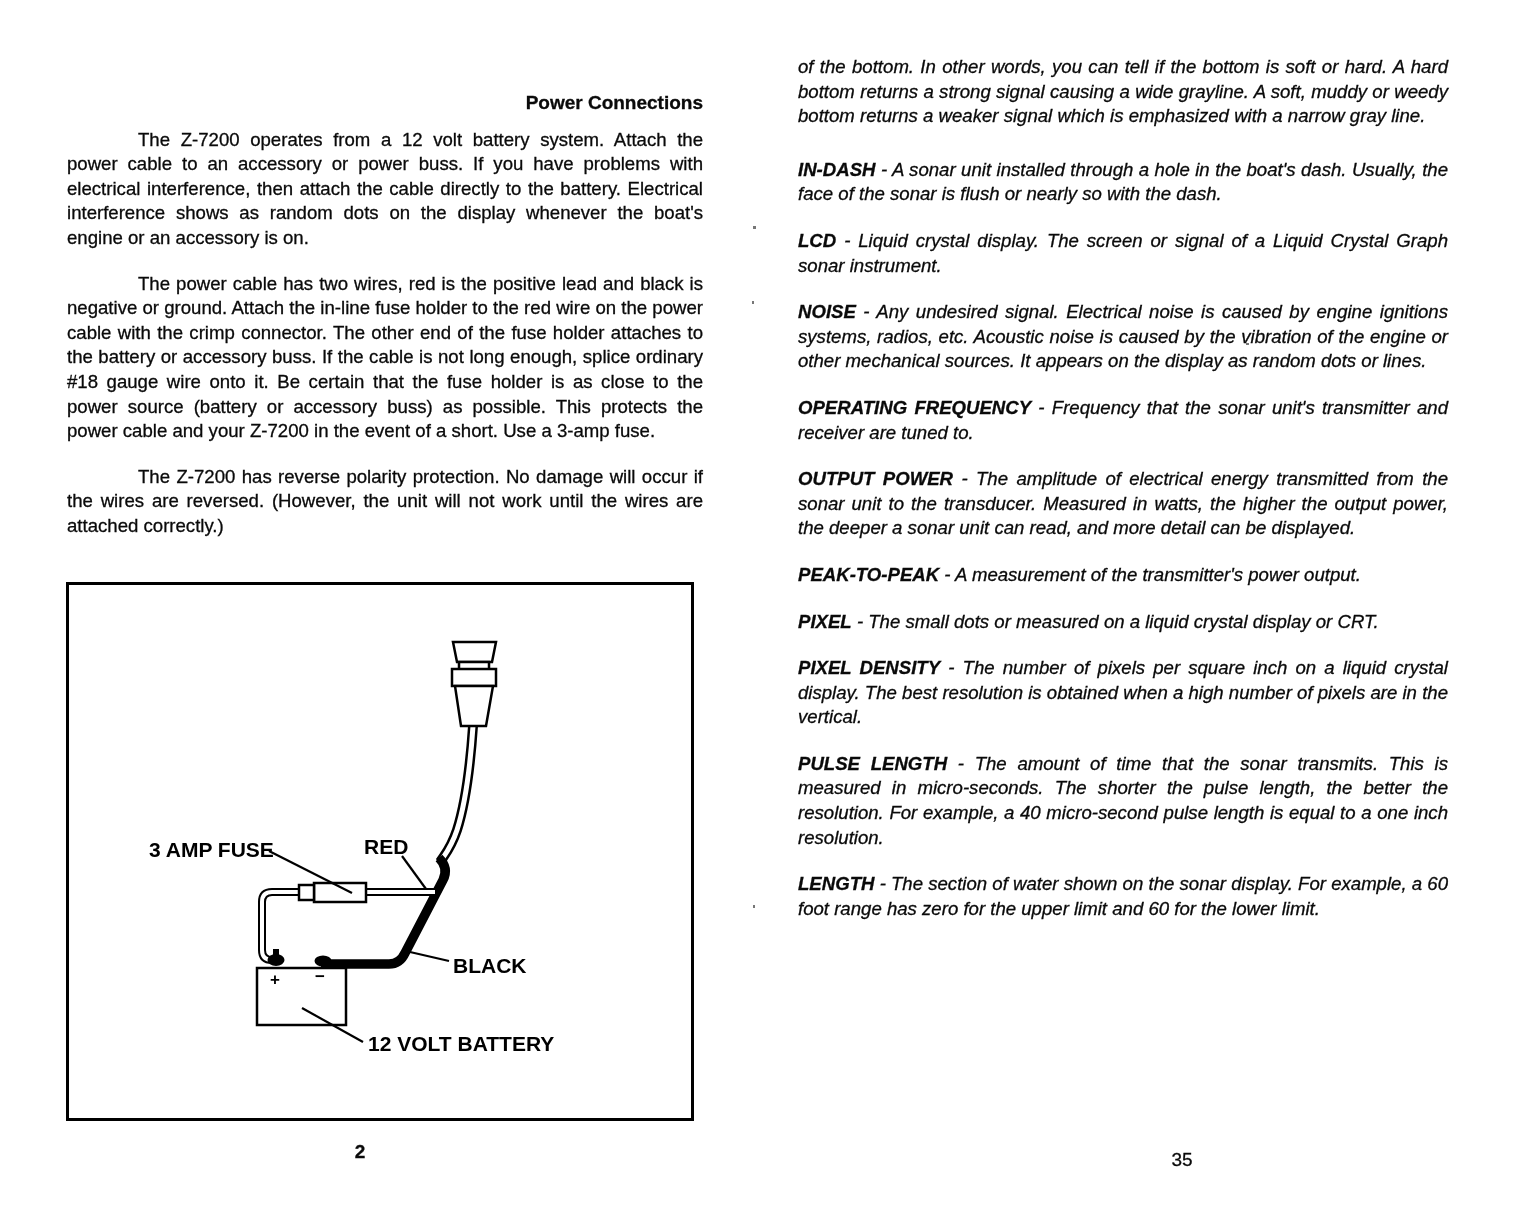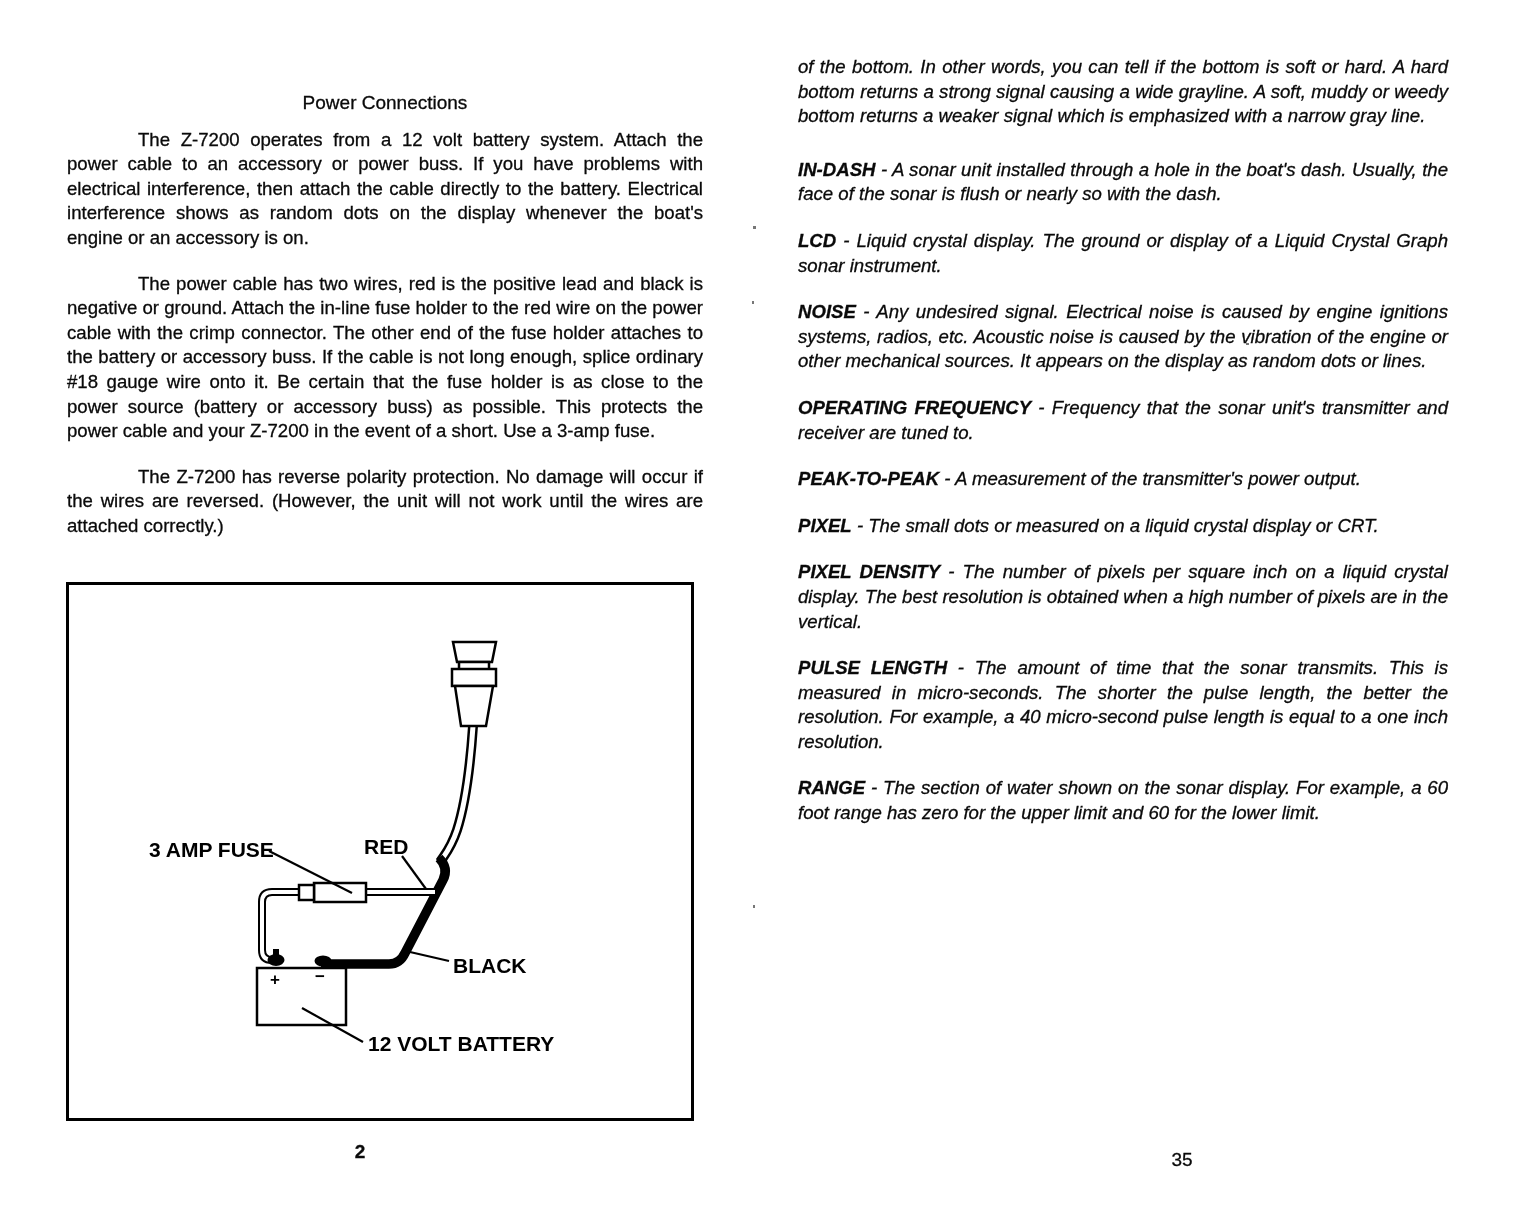--- a/index.html
+++ b/index.html
@@ -4,21 +4,21 @@
 <style>
   html,body { margin:0; padding:0; background:#ffffff; }
   .sheet {
     position:relative; width:1520px; height:1222px; background:#ffffff;
     font-family:"Liberation Sans", sans-serif; color:#0a0a0a; overflow:hidden;
   }
   .col { position:absolute; text-align:justify; font-size:18.6px; line-height:24.6px;
          -webkit-text-stroke:0.3px #0a0a0a; }
   #left-col  { left:67px;  top:91px; width:636px; }
   #right-col { left:798px; top:55px; width:650px;font-style:italic; }
-  .heading { font-weight:normal; font-size:19px; margin:0 0 12px 0; text-align:center; }
+  .heading { font-weight:bold; font-size:19px; margin:0 0 12px 0; text-align:right; }
   .para    { margin:0 0 21px 0; text-indent:71px; }
   .para:last-child { margin-bottom:0; }
   .intro   { margin:0 0 29px 0; }
   .entry   { margin:0 0 22px 0; }
   .entry:last-child { margin-bottom:0; }
   .entry .term { font-weight:bold; }
   .diagram-box {
     position:absolute; left:66px; top:582px; width:628px; height:539px;
     border:3px solid #000; box-sizing:border-box; background:#fff;
   }
@@ -89,28 +89,29 @@
       <text x="295" y="269" font-size="21">RED</text>
       <text x="384" y="388" font-size="21">BLACK</text>
       <text x="299" y="466" font-size="21">12 VOLT BATTERY</text>
     </svg>
   </div>
 
   <div class="col" id="right-col">
     <p class="intro">of the bottom.  In other words, you can tell if the bottom is soft or hard.  A hard bottom returns a strong signal causing a wide grayline.  A soft, muddy or weedy bottom returns a weaker signal which is emphasized with a narrow gray line.</p>
 
     <p class="entry"><b class="term">IN-DASH</b> <span>- A sonar unit installed through a hole in the boat's dash.  Usually, the face of the sonar is flush or nearly so with the dash.</span></p>
-    <p class="entry"><b class="term">LCD</b> <span>- Liquid crystal display.  The ground or display of a Liquid Crystal Graph sonar instrument.</span></p>
+    <p class="entry"><b class="term">LCD</b> <span>- Liquid crystal display.  The screen or signal of a Liquid Crystal Graph sonar instrument.</span></p>
     <p class="entry"><b class="term">NOISE</b> <span>- Any undesired signal.  Electrical noise is caused by engine ignitions systems, radios, etc.  Acoustic noise is caused by the vibration of the engine or other mechanical sources.  It appears on the display as random dots or lines.</span></p>
     <p class="entry"><b class="term">OPERATING FREQUENCY</b> <span>- Frequency that the sonar unit's transmitter and receiver are tuned to.</span></p>
+    <p class="entry"><b class="term">OUTPUT POWER</b> <span>- The amplitude of electrical energy transmitted from the sonar unit to the transducer.  Measured in watts, the higher the output power, the deeper a sonar unit can read, and more detail can be displayed.</span></p>
     <p class="entry"><b class="term">PEAK-TO-PEAK</b> <span>- A measurement of the transmitter's power output.</span></p>
     <p class="entry"><b class="term">PIXEL</b> <span>- The small dots or measured on a liquid crystal display or CRT.</span></p>
     <p class="entry"><b class="term">PIXEL DENSITY</b> <span>- The number of pixels per square inch on a liquid crystal display.  The best resolution is obtained when a high number of pixels are in the vertical.</span></p>
     <p class="entry"><b class="term">PULSE LENGTH</b> <span>- The amount of time that the sonar transmits.  This is measured in micro-seconds.  The shorter the pulse length, the better the resolution.  For example, a 40 micro-second pulse length is equal to a one inch resolution.</span></p>
-    <p class="entry"><b class="term">RANGE</b> <span>- The section of water shown on the sonar display.  For example, a 60 foot range has zero for the upper limit and 60 for the lower limit.</span></p>
+    <p class="entry"><b class="term">LENGTH</b> <span>- The section of water shown on the sonar display.  For example, a 60 foot range has zero for the upper limit and 60 for the lower limit.</span></p>
   </div>
 
   <div class="pagenum" id="pagenum-left">2</div>
   <div class="pagenum" id="pagenum-right">35</div>
 
   <div class="speck" style="left:753px; top:226px; width:3px; height:3px;"></div>
   <div class="speck" style="left:752px; top:301px; width:2px; height:3px;"></div>
   <div class="speck" style="left:753px; top:905px; width:2px; height:3px;"></div>
   <div class="speck" style="left:1246px; top:343px; width:3px; height:2px;"></div>
 

